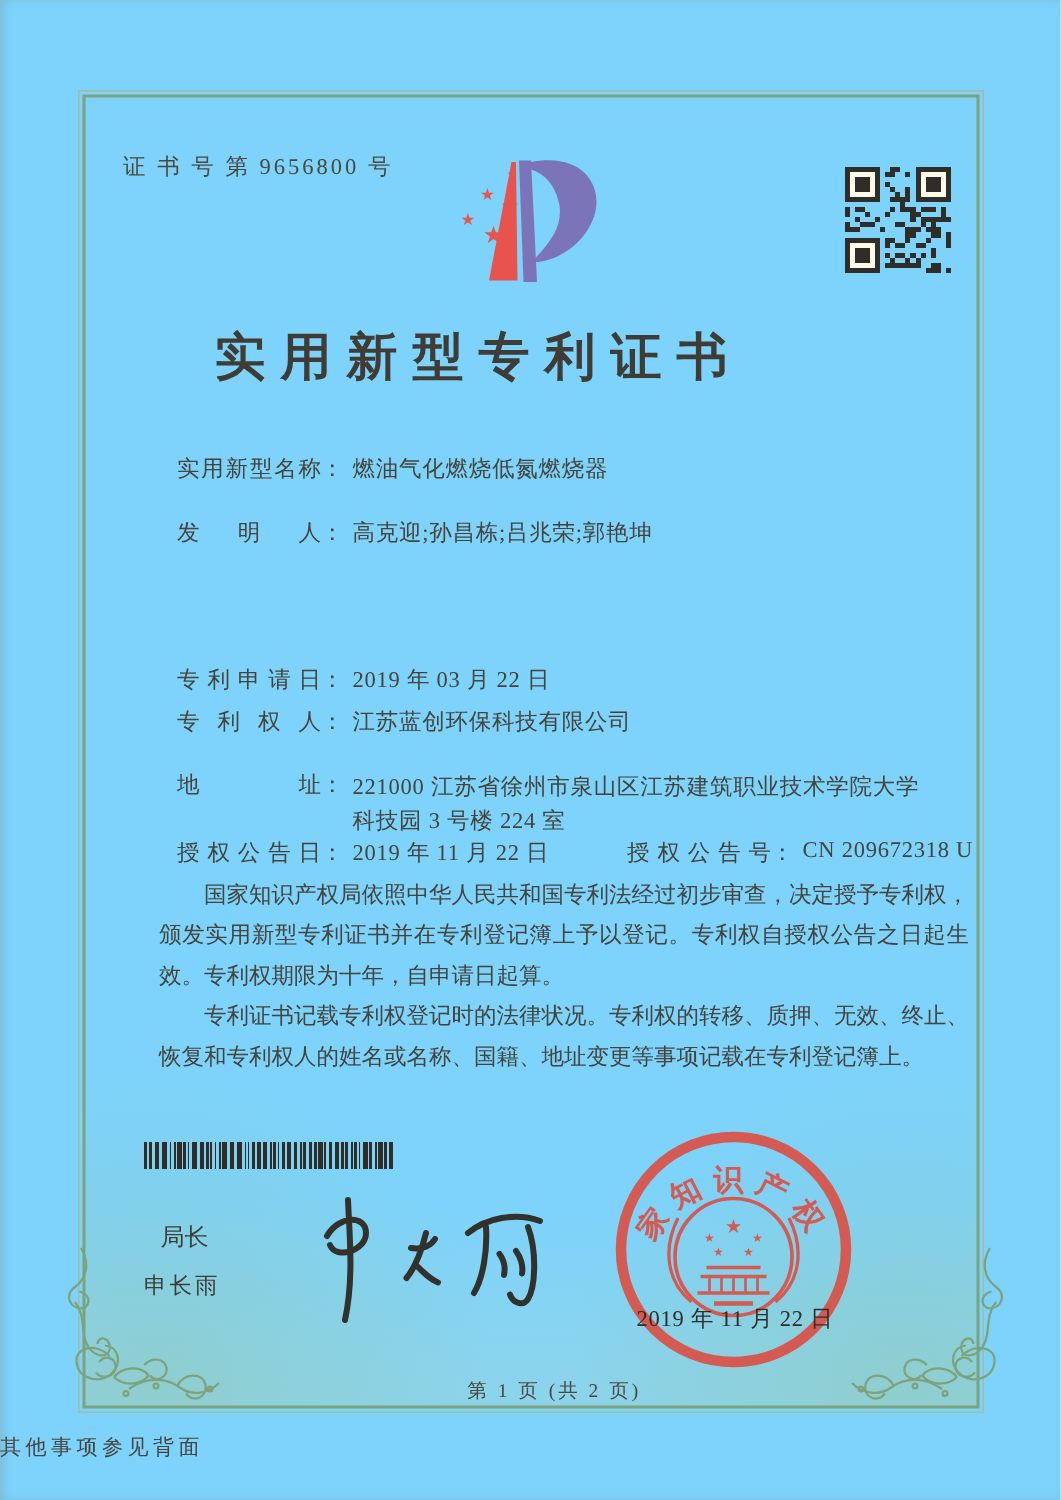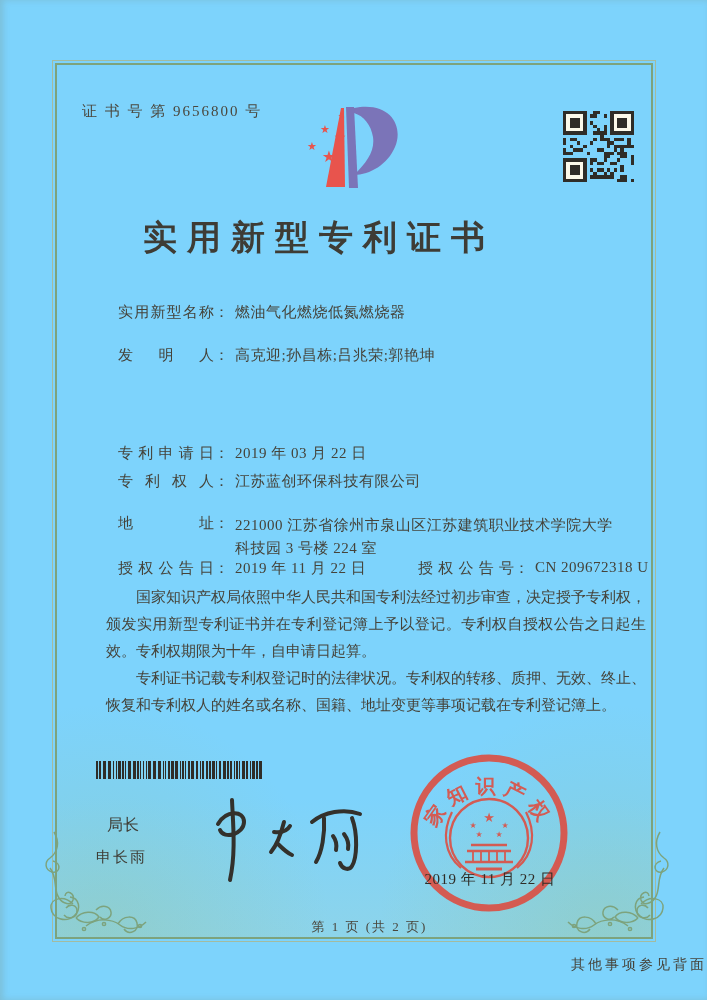--- a/index.html
+++ b/index.html
@@ -31,21 +31,21 @@
   .paras p{margin:0;text-indent:2em;}
   .barcode{position:absolute;left:95px;top:760px;}
   .director-title{position:absolute;left:107px;top:815px;font-size:16px;color:#3e3c34;}
   .director-name{position:absolute;left:96px;top:848px;font-size:15px;letter-spacing:2px;color:#3e3c34;}
   .signature{position:absolute;left:192px;top:788px;}
   .seal{position:absolute;left:406px;top:750px;}
   .seal-date{position:absolute;left:412px;top:870px;width:156px;text-align:center;
              font-size:15px;color:#2f2d27;letter-spacing:.5px;}
   .page-info{position:absolute;left:16px;top:918px;width:707px;text-align:center;
              font-size:13px;letter-spacing:2px;color:#4a473d;}
-  .back-note{position:absolute;left:0;top:956px;width:707px;text-align:right;
+  .back-note{position:absolute;left:0;top:956px;width:707px;text-align:left;
              font-size:14px;letter-spacing:3px;color:#46443b;}
   .ornament{position:absolute;}
   .orn-left{left:40px;top:830px;}
   .orn-right{left:556px;top:830px;transform:scaleX(-1);}
 </style>
 </head>
 <body>
 
 <div class="page">
 

